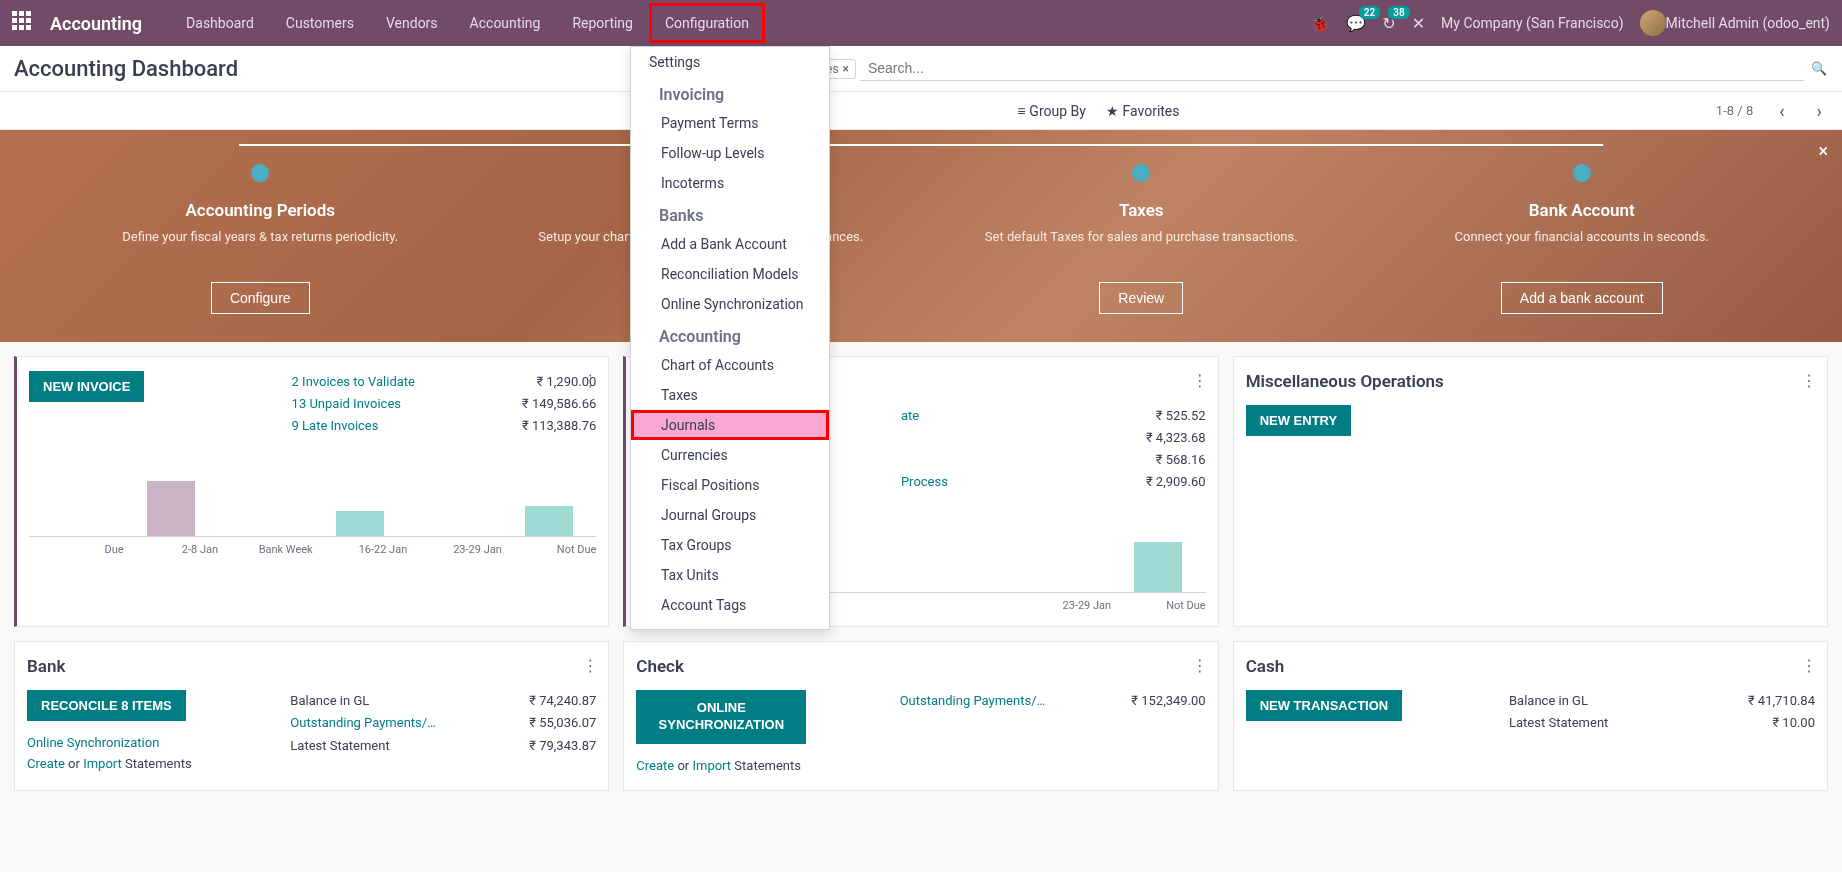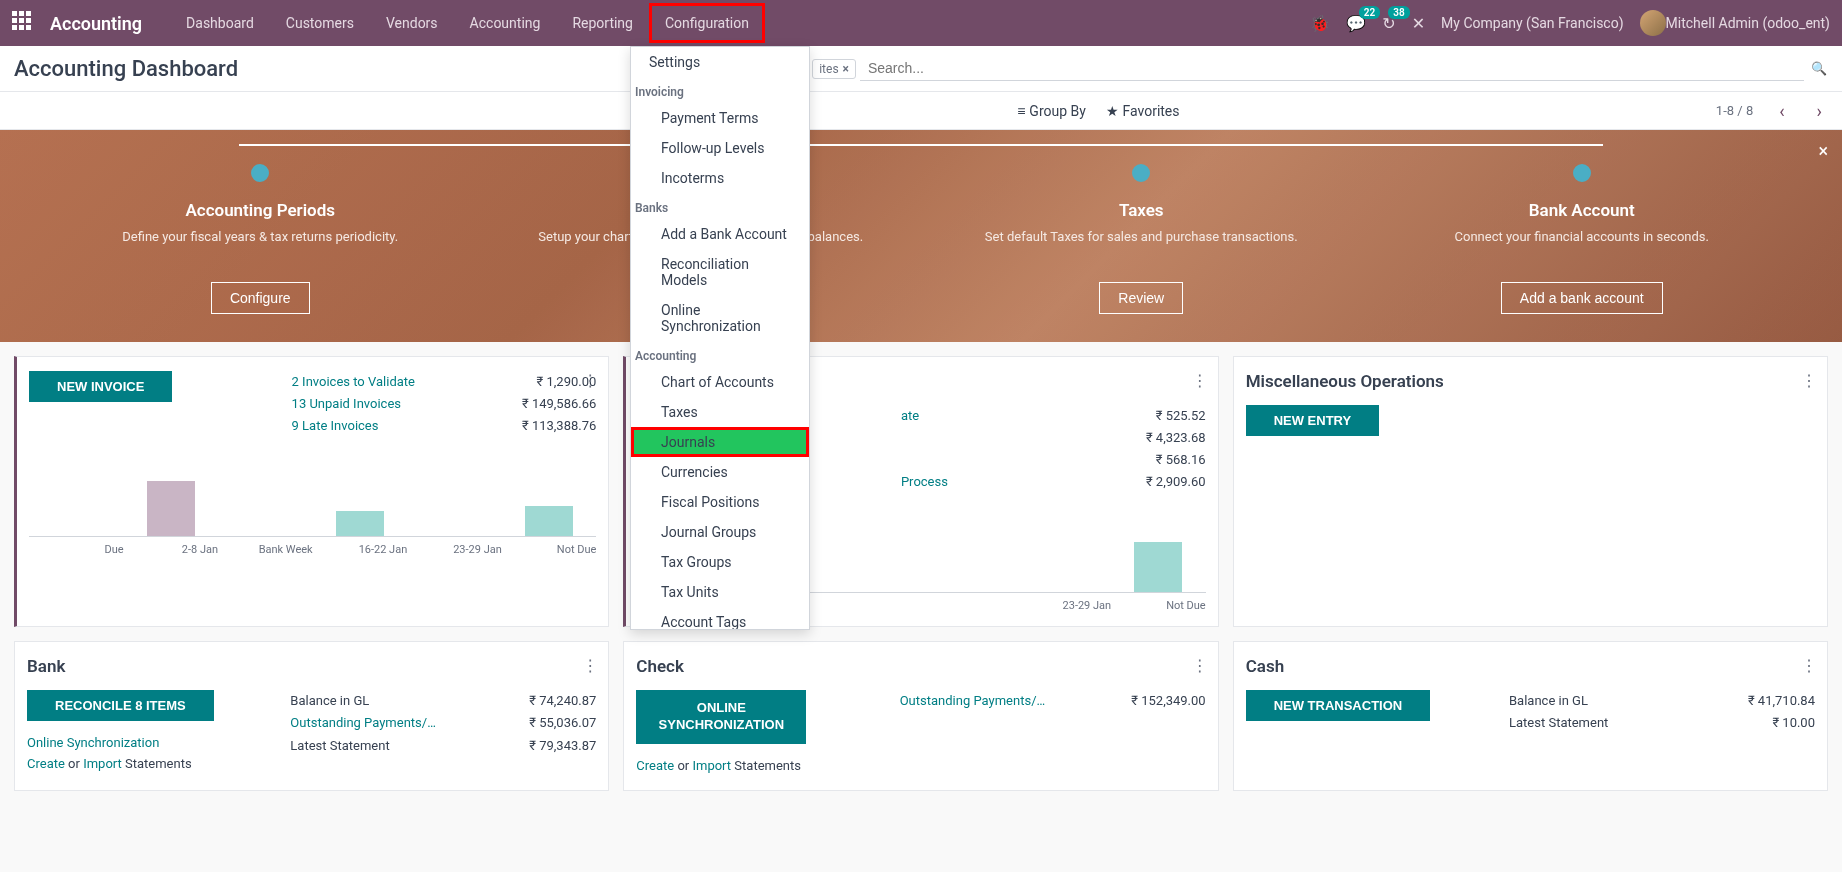--- a/index.html
+++ b/index.html
@@ -42,44 +42,44 @@
 .onb-title { font-size: 17px; font-weight: 600; margin-bottom: 8px; }
 .onb-desc { font-size: 13px; color: #f5e9e3; line-height: 1.4; margin-bottom: 16px; min-height: 38px; }
 .onb-btn { background: transparent; border: 1px solid #fff; color: #fff; padding: 7px 18px; font-size: 14px; cursor: pointer; }
 
 .cards { display: grid; grid-template-columns: repeat(3, 1fr); gap: 14px; padding: 14px; }
 .card { background: #fff; border: 1px solid #e5e7eb; padding: 14px 12px; min-height: 200px; position: relative; }
 .card.accent-left { border-left: 3px solid #714B67; }
 .card-title { color: #017E84; font-size: 17px; font-weight: 600; margin-bottom: 14px; }
 .card-title.dark { color: #374151; }
 .card-menu { position: absolute; top: 14px; right: 10px; color: #6b7280; cursor: pointer; font-size: 16px; }
-.btn-teal { background: #017E84; color: #fff; border: none; padding: 8px 28px; font-size: 13px; font-weight: 600; cursor: pointer; margin-bottom: 8px; }
+.btn-teal { background: #017E84; color: #fff; border: none; padding: 8px 14px; font-size: 13px; font-weight: 600; cursor: pointer; margin-bottom: 8px; }
 .link { color: #017E84; cursor: pointer; }
 .card-row { display: flex; justify-content: space-between; font-size: 13px; line-height: 1.7; margin-left: 27px; }
 .card-row .val { color: #374151; text-align: right; }
 .card-row .lbl { color: #017E84; }
 .card-row .lbl.dark { color: #374151; }
 .card-flex { display: flex; gap: 20px; }
 .card-col { flex: 0 0 38%; }
 .card-col2 { flex: 1; }
 
 .chart { display: flex; align-items: flex-end; height: 80px; gap: 0; margin-top: 20px; border-bottom: 1px solid #d1d5db; }
 .chart-seg { flex: 1; display: flex; flex-direction: column; align-items: center; }
 .bar { width: 48px; }
 .bar.mauve { background: #c9b5c5; }
 .bar.teal { background: #9fd9d3; }
 .chart-labels { display: flex; margin-top: 6px; }
 .chart-labels span { flex: 1; text-align: right; font-size: 11px; color: #6b7280; }
 
-.dropdown { position: absolute; top: 46px; left: 630px; width: 180px; background: #fff; border: 1px solid #d1d5db; box-shadow: 0 4px 12px rgba(0,0,0,0.15); z-index: 100; max-height: 584px; overflow-y: auto; padding-bottom: 4px; }
+.dropdown { position: absolute; top: 46px; left: 630px; width: 200px; background: #fff; border: 1px solid #d1d5db; box-shadow: 0 4px 12px rgba(0,0,0,0.15); z-index: 100; max-height: 584px; overflow-y: auto; padding-bottom: 4px; }
 .dropdown::-webkit-scrollbar { width: 8px; }
 .dropdown::-webkit-scrollbar-thumb { background: #9ca3af; border-radius: 4px; }
 .dd-item { padding: 7px 18px; font-size: 14px; color: #374151; cursor: pointer; }
-.dd-item.hovered { background: #22c55e; outline: 3px solid #ff0000; outline-offset: -3px; }
-.dd-header { padding: 8px 4px 4px; font-size: 12px; font-weight: 600; color: #6b7280; }
+.dd-item.hovered { background: #f9a8d4; outline: 3px solid #ff0000; outline-offset: -3px; }
+.dd-header { padding: 8px 28px 4px; font-size: 16px; font-weight: 600; color: #6b7280; }
 .dd-item.sub { padding-left: 30px; }
 
 .mini-link { font-size: 13px; margin-top: 6px; }
 </style>
 </head>
 <body>
 
 <div class="topnav">
   <div class="apps-icon">
     <span></span>

